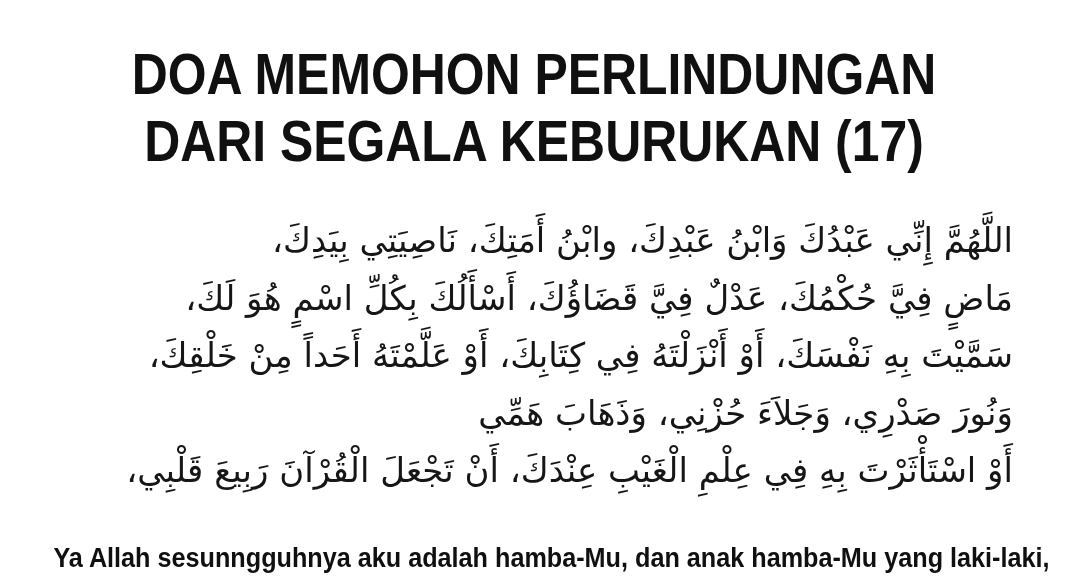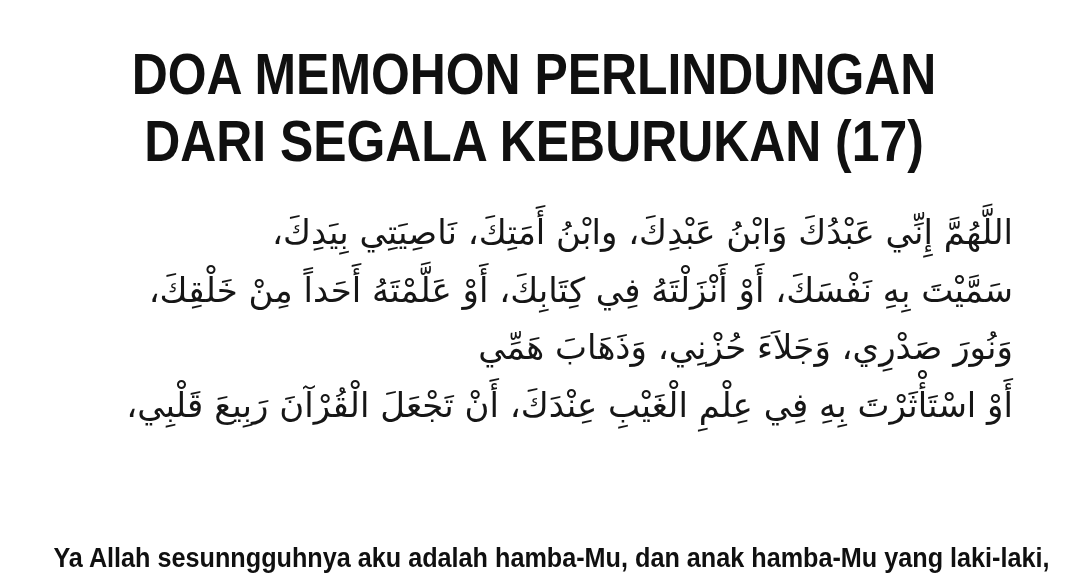--- a/index.html
+++ b/index.html
@@ -28,21 +28,21 @@
   .title-line {
     font-size: 58px;
     line-height: 67px;
     font-weight: 700;
     letter-spacing: 0px;
     color: #101010;
     white-space: nowrap;
   }
   .arabic-block {
     position: absolute;
-    top: 204px;
+    top: 212px;
     left: 0;
     width: 1068px;
     padding: 0 55px;
     box-sizing: border-box;
     direction: rtl;
     text-align: right;
     font-family: "DejaVu Sans", sans-serif;
     color: #161616;
   }
   .arabic-line {
@@ -73,20 +73,21 @@
 
 <div class="canvas">
 
   <div class="title-block">
     <div class="title-line">DOA MEMOHON PERLINDUNGAN</div>
     <div class="title-line">DARI SEGALA KEBURUKAN (17)</div>
   </div>
 
   <div class="arabic-block">
     <div class="arabic-line">اللَّهُمَّ إِنِّي عَبْدُكَ وَابْنُ عَبْدِكَ، وابْنُ أَمَتِكَ، نَاصِيَتِي بِيَدِكَ،</div>
+    <div class="arabic-line">مَاضٍ فِيَّ حُكْمُكَ، عَدْلٌ فِيَّ قَضَاؤُكَ، أَسْأَلُكَ بِكُلِّ اسْمٍ هُوَ لَكَ،</div>
     <div class="arabic-line">سَمَّيْتَ بِهِ نَفْسَكَ، أَوْ أَنْزَلْتَهُ فِي كِتَابِكَ، أَوْ عَلَّمْتَهُ أَحَداً مِنْ خَلْقِكَ،</div>
     <div class="arabic-line">وَنُورَ صَدْرِي، وَجَلاَءَ حُزْنِي، وَذَهَابَ هَمِّي</div>
     <div class="arabic-line">أَوْ اسْتَأْثَرْتَ بِهِ فِي عِلْمِ الْغَيْبِ عِنْدَكَ، أَنْ تَجْعَلَ الْقُرْآنَ رَبِيعَ قَلْبِي،</div>
   </div>
 
   <div class="translation-block">
     <div class="translation-line">Ya Allah sesunngguhnya aku adalah hamba-Mu, dan anak hamba-Mu yang laki-laki,</div>
   </div>
 
 </div>

